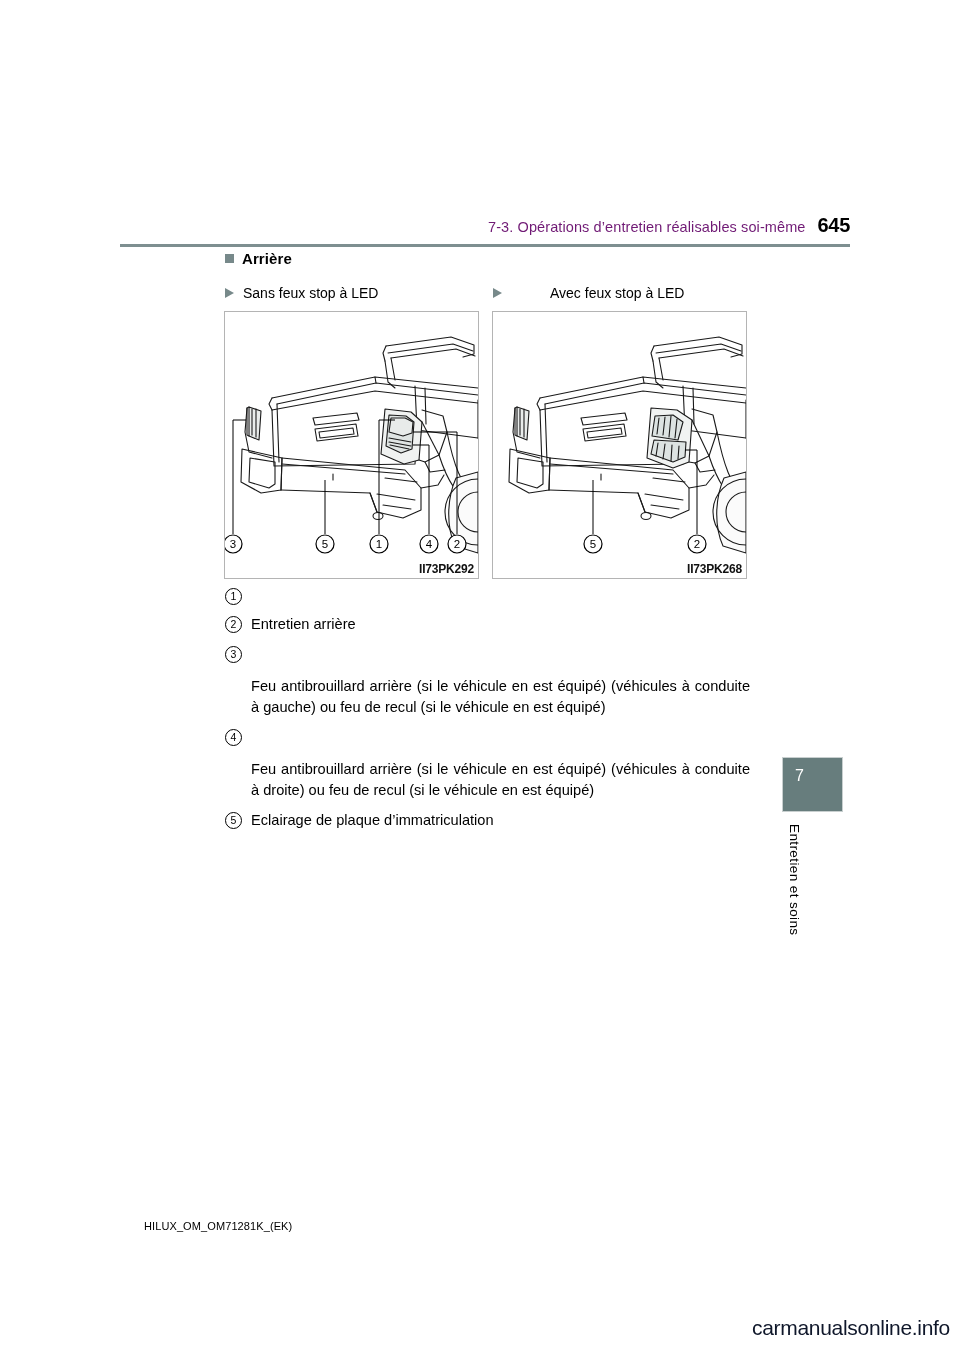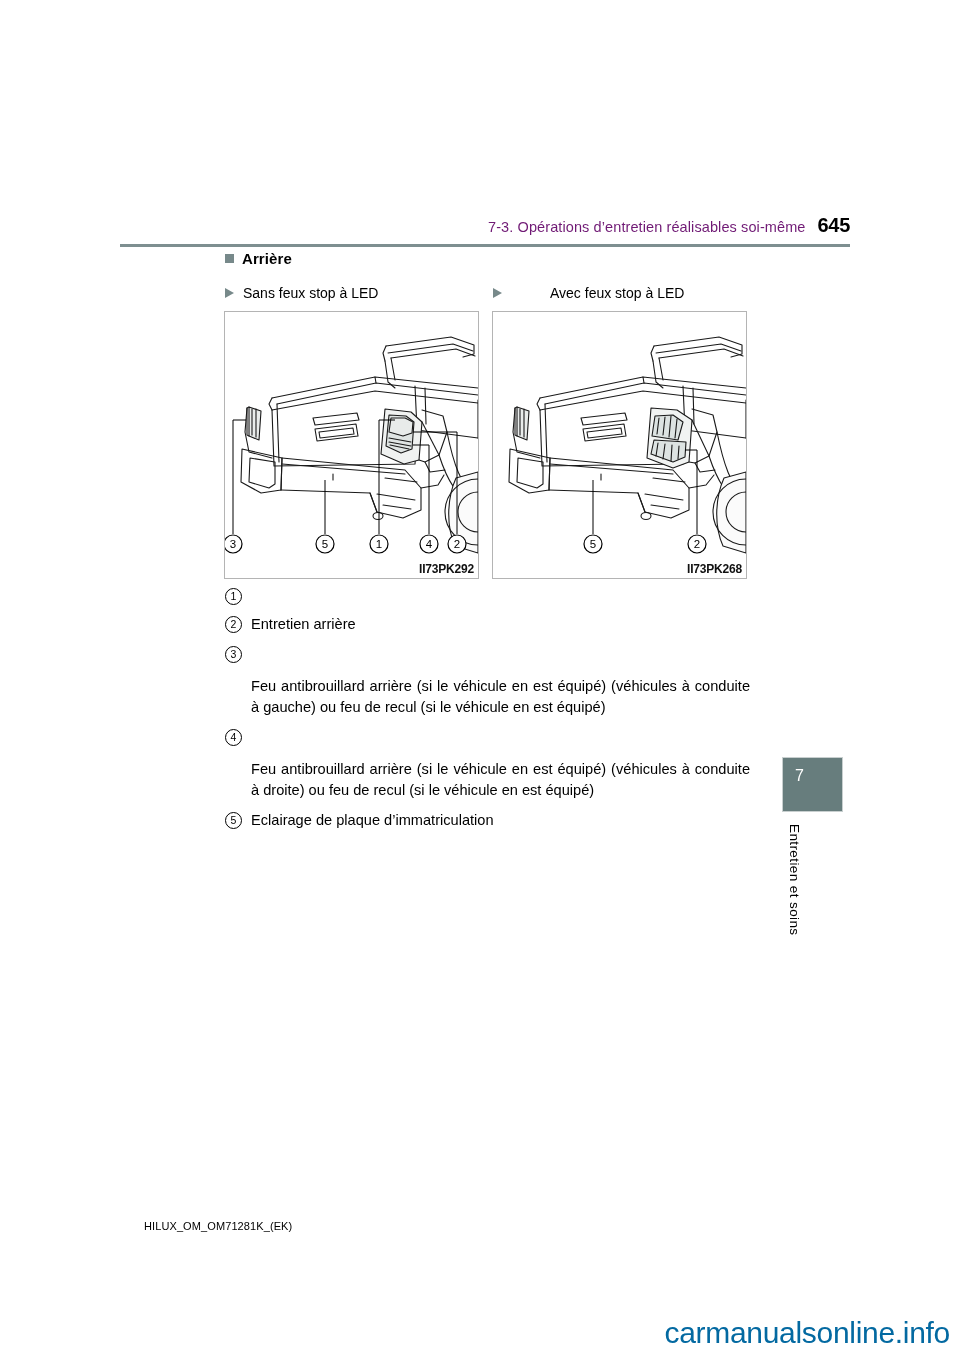--- a/index.html
+++ b/index.html
@@ -188,22 +188,22 @@
     left: 144px;
     top: 1220px;
     font-size: 11px;
     color: #000;
     letter-spacing: 0.1px;
   }
   #watermark {
     position: absolute;
     right: 10px;
     top: 1316px;
-    font-size: 30px;
-    color: #0369a1;
+    font-size: 21px;
+    color: #0f172a;
     letter-spacing: -0.3px;
   }
 </style>
 </head>
 <body>
 
 <div id="header-area">
   <div id="header-row">
     <span id="header-title">7-3. Opérations d’entretien réalisables soi-même</span>
     <span id="page-number">645</span>

